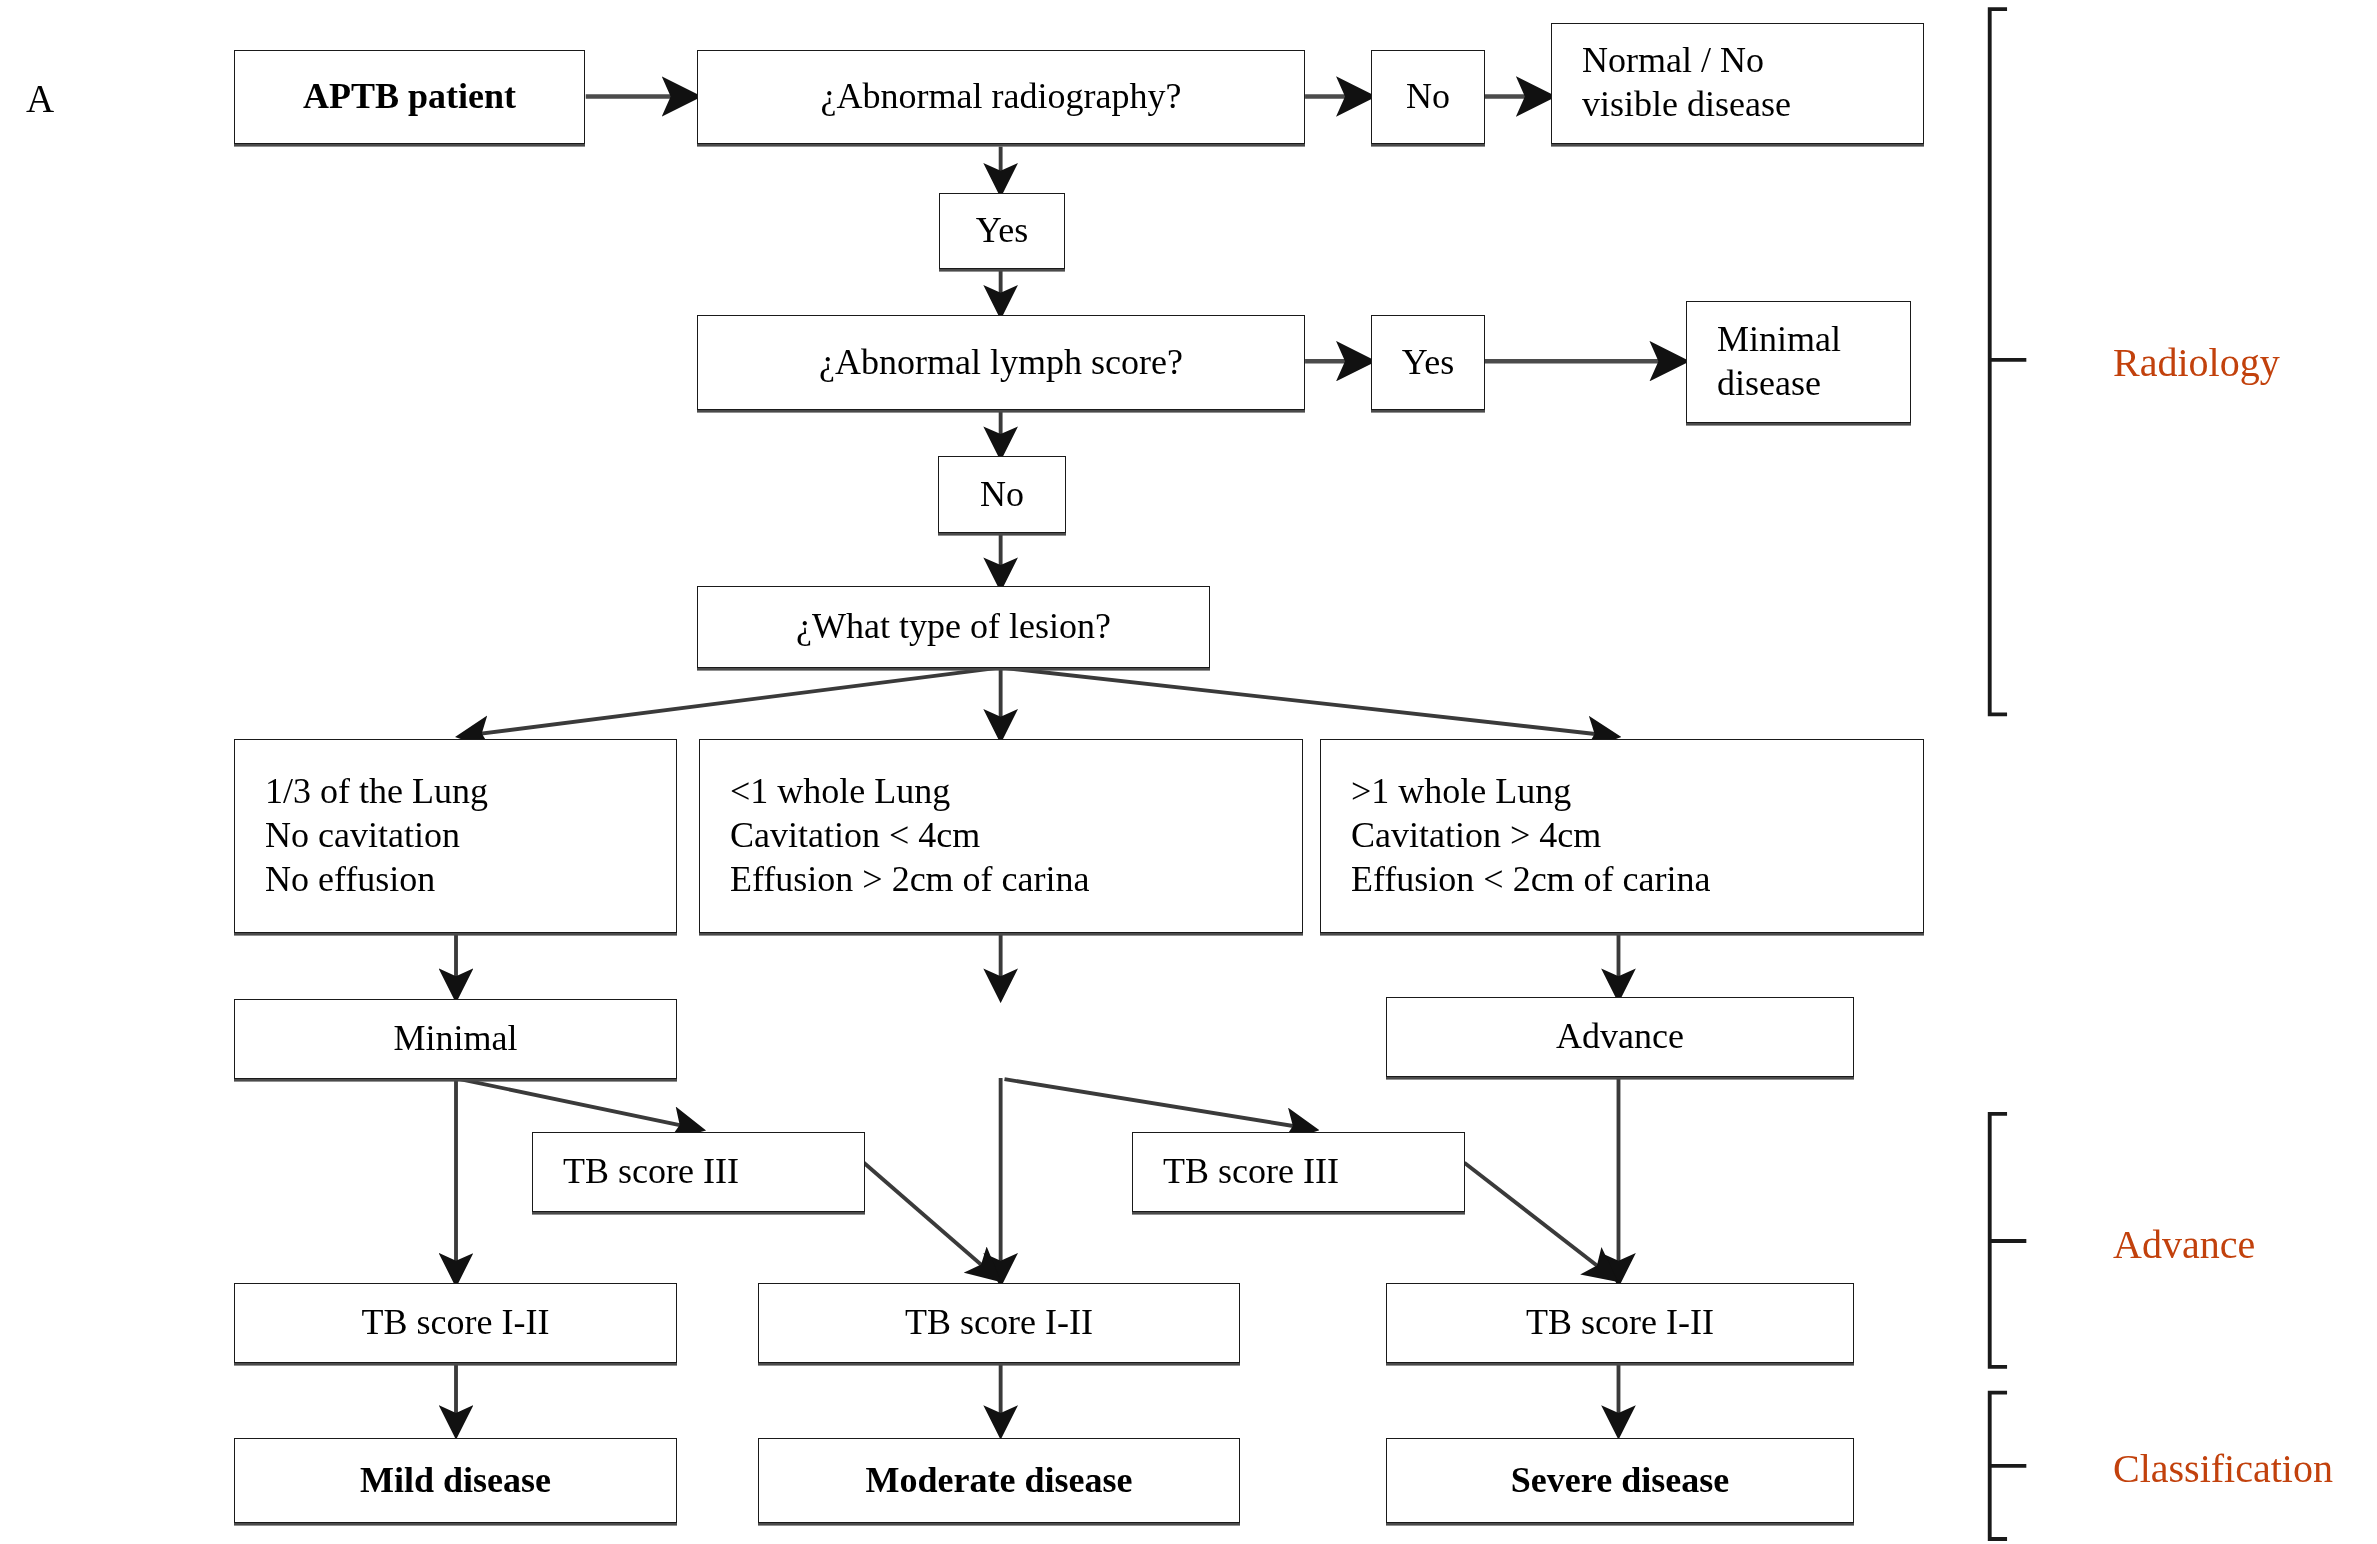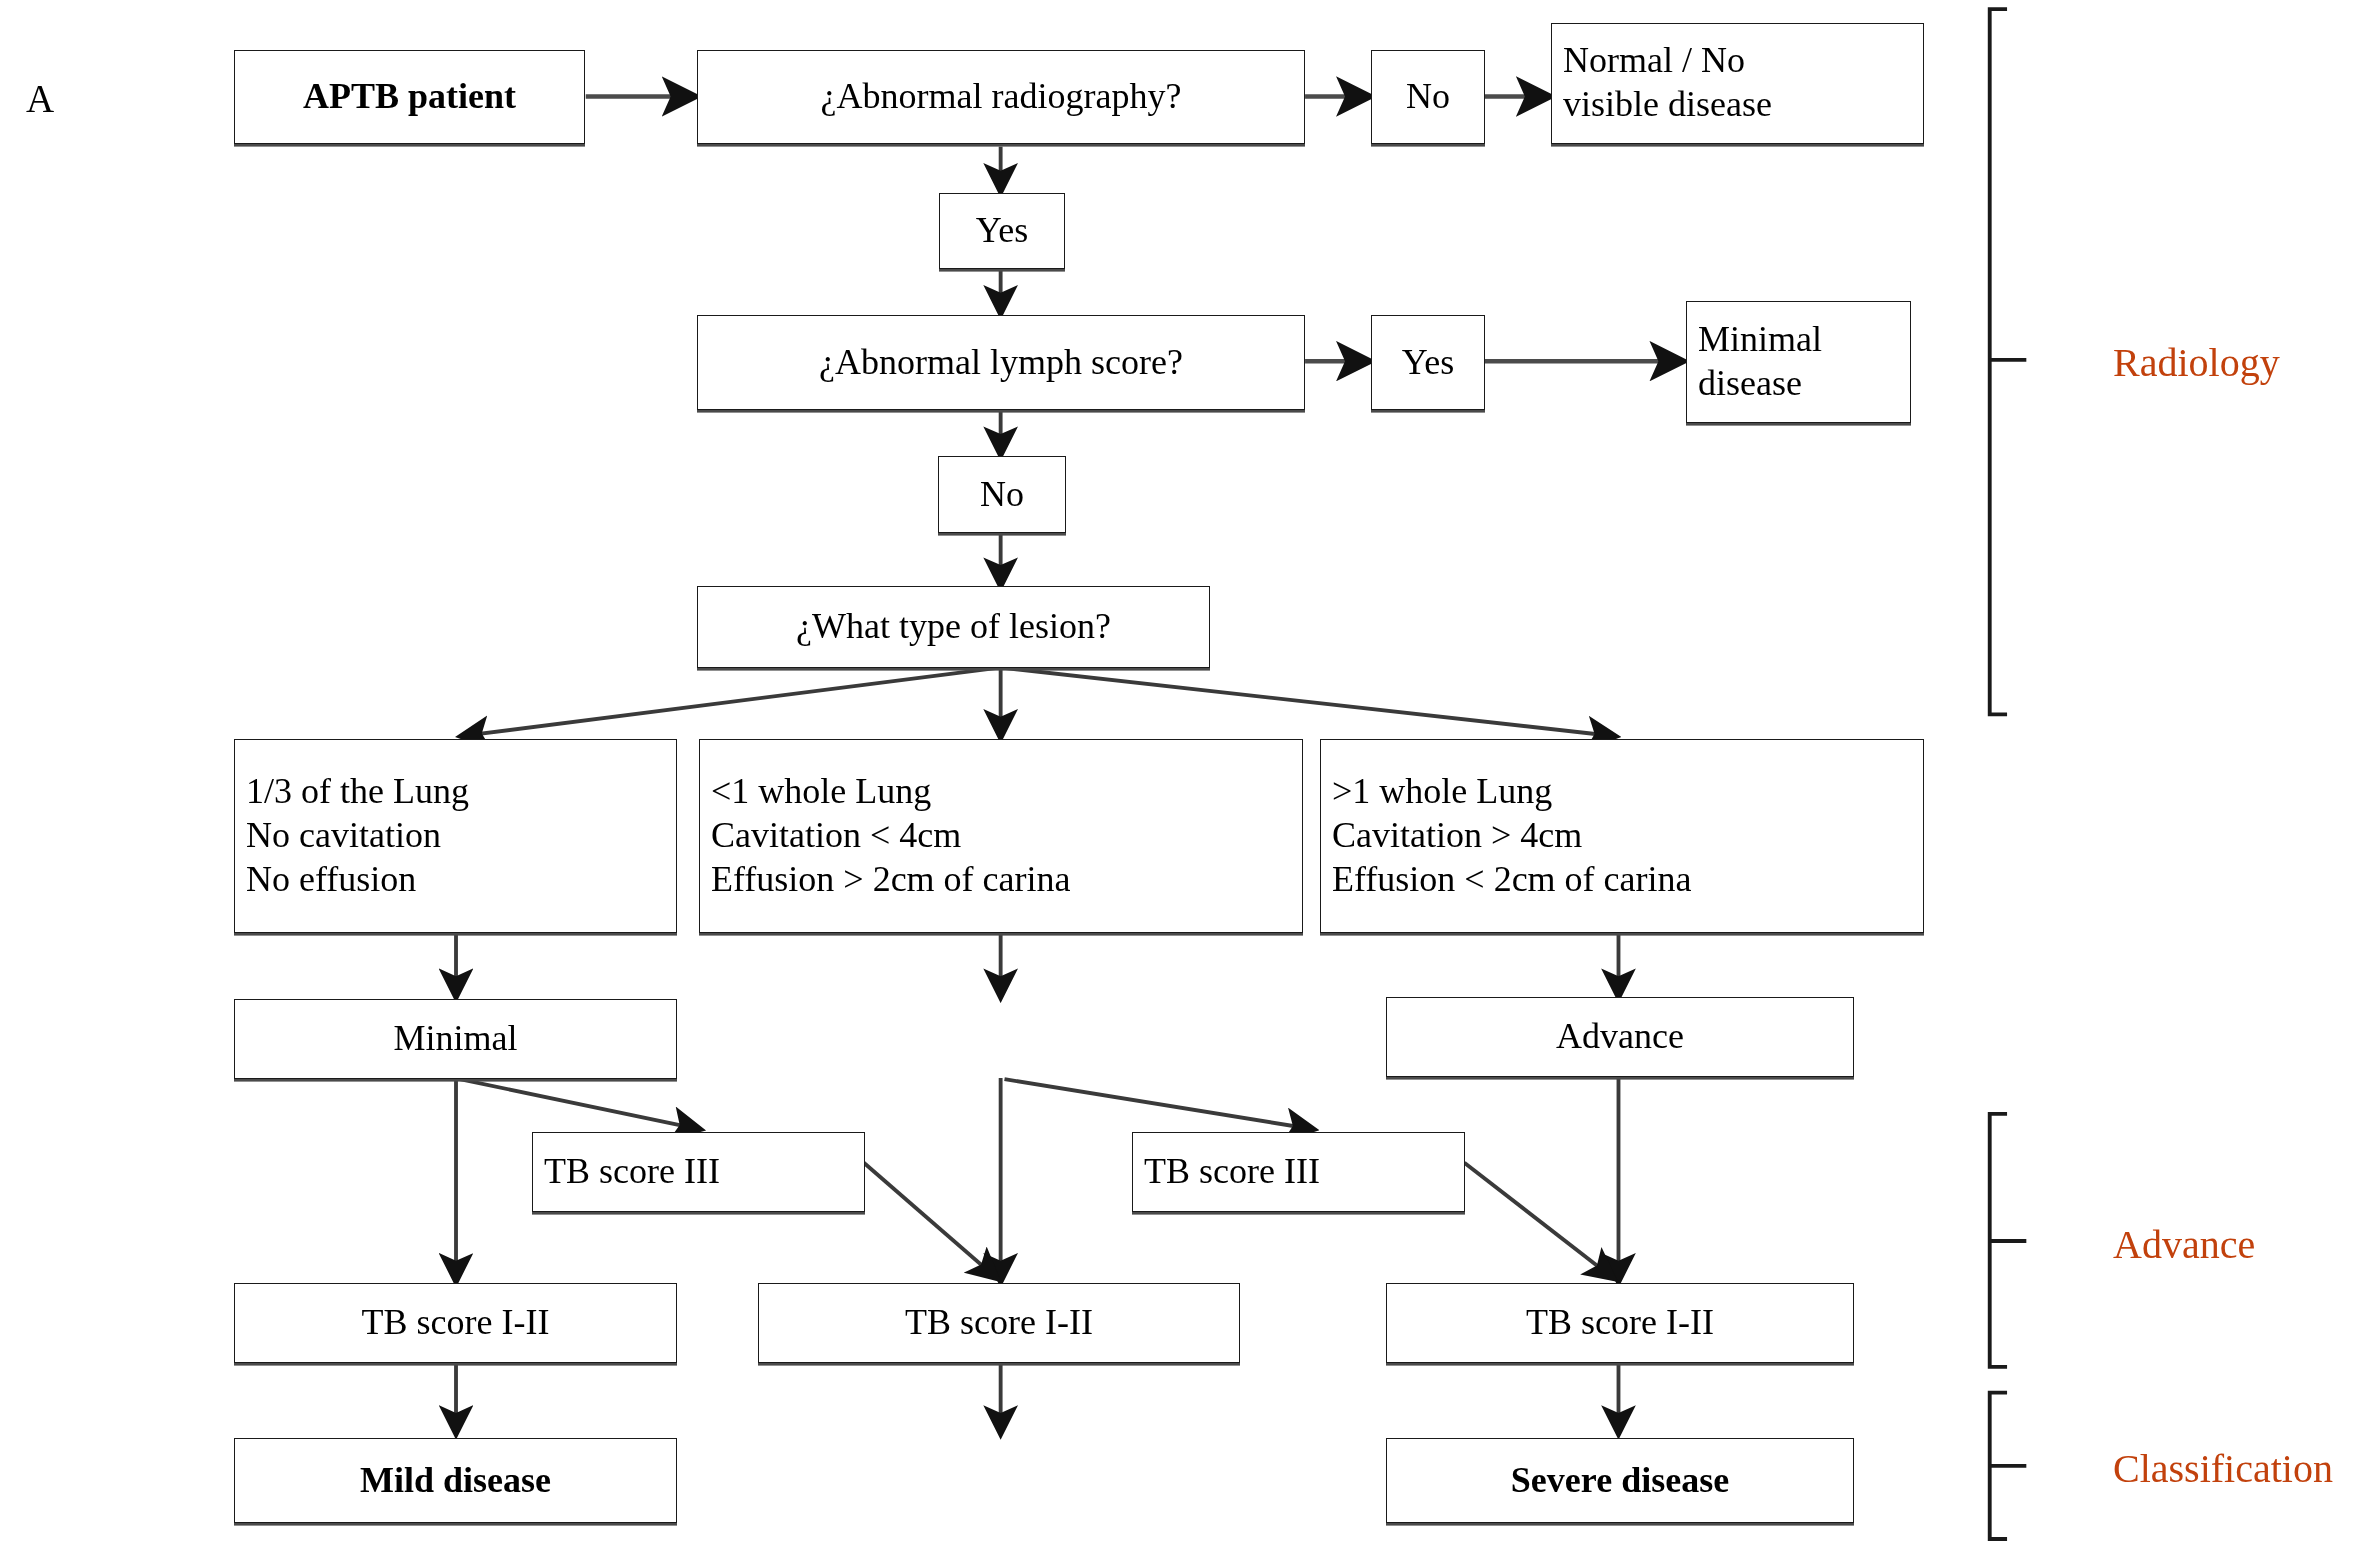--- a/index.html
+++ b/index.html
@@ -6,21 +6,21 @@
   body{width:2377px;height:1545px;overflow:hidden;
        font-family:"Liberation Serif","DejaVu Serif",serif;}
   #stage{position:relative;width:2377px;height:1545px;background:#fff;}
   svg{position:absolute;left:0;top:0;width:2377px;height:1545px;}
   .node{position:absolute;box-sizing:border-box;background:#fff;
         border:1.9px solid #1a1a1a;display:flex;align-items:center;
         justify-content:center;text-align:center;color:#000;
         font-size:36px;line-height:1.22;}
   .node.shadowed{box-shadow:0 2.6px 0 0 #4a4a4a;}
   .node.bold{font-weight:bold;}
-  .node.left{justify-content:flex-start;text-align:left;padding-left:11px;}
+  .node.left{justify-content:flex-start;text-align:left;padding-left:30px;}
   .node .txt{white-space:pre-line;}
   .panel-label{position:absolute;color:#c2410c;font-size:40px;white-space:nowrap;}
   .panel-letter{position:absolute;color:#000;font-size:39px;}
 </style>
 </head>
 <body>
 
 <div id="stage">
 
   <svg viewBox="0 0 3701 2405">
@@ -175,20 +175,23 @@
   </div>
 
   <div class="node shadowed" style="left:1386px;top:1283px;width:468px;height:80px;">
     <span class="txt">TB score I-II</span>
   </div>
 
   <div class="node shadowed bold" style="left:234px;top:1438px;width:443px;height:85px;">
     <span class="txt">Mild disease</span>
   </div>
 
+  <div class="node shadowed bold" style="left:758px;top:1438px;width:482px;height:85px;">
+    <span class="txt">Moderate disease</span>
+  </div>
 
   <div class="node shadowed bold" style="left:1386px;top:1438px;width:468px;height:85px;">
     <span class="txt">Severe disease</span>
   </div>
 
   <div class="panel-label" style="left:2113px;top:339px;">Radiology</div>
   <div class="panel-label" style="left:2113px;top:1221px;">Advance</div>
   <div class="panel-label" style="left:2113px;top:1445px;">Classification</div>
 
 </div>

